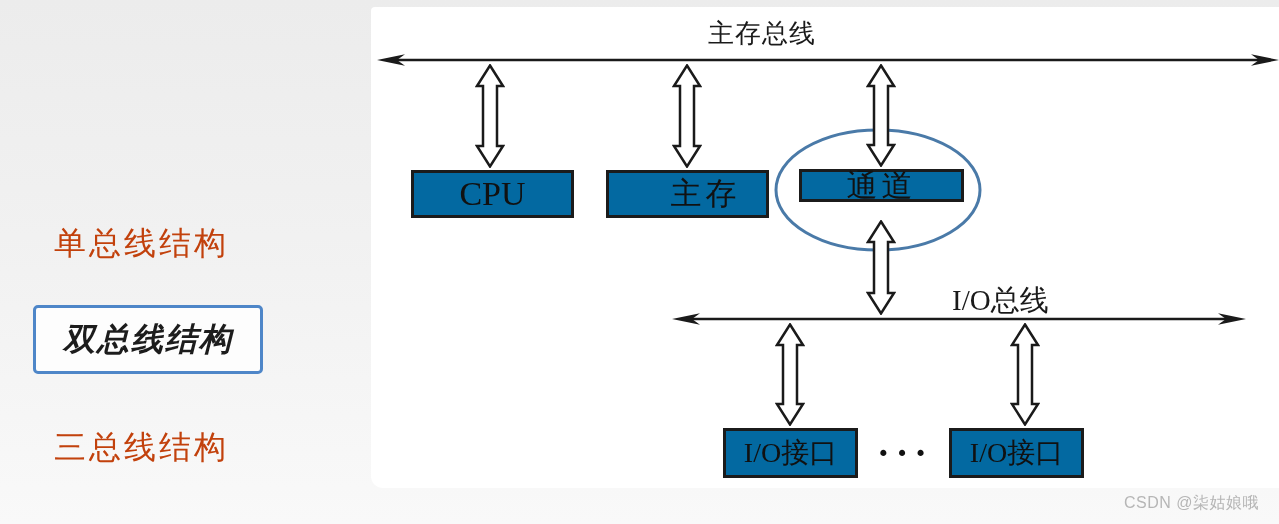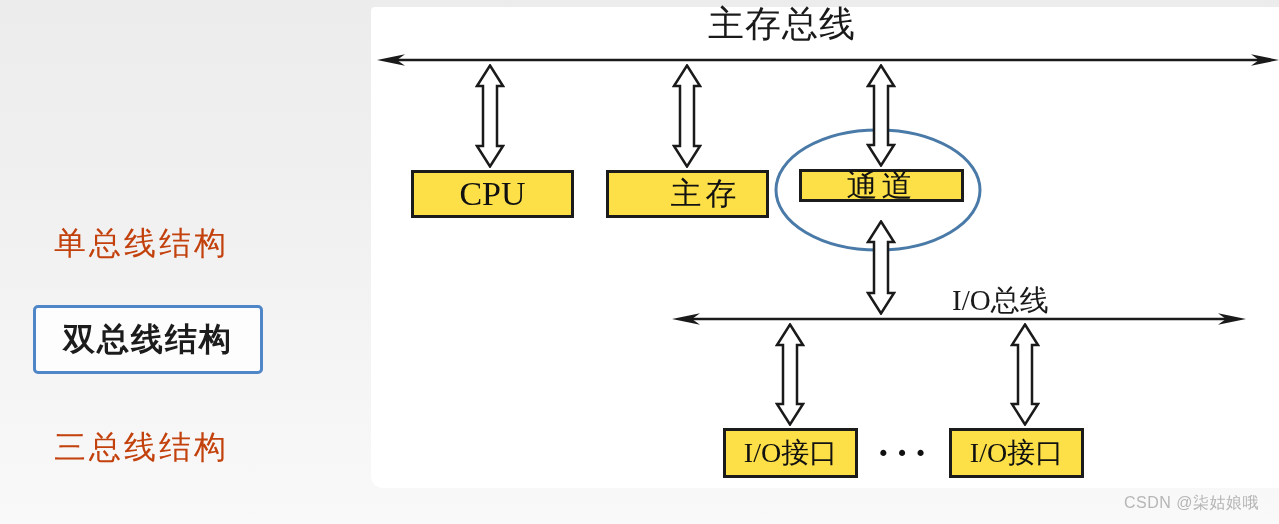--- a/index.html
+++ b/index.html
@@ -13,33 +13,33 @@
     background:#ffffff;border-radius:4px 0 0 12px;
   }
   
   .side-item{
     position:absolute;color:#c2410c;font-size:32px;letter-spacing:3px;
     font-family:"Liberation Sans","DejaVu Sans",sans-serif;white-space:nowrap;
   }
   .side-box{
     position:absolute;left:33px;top:305px;width:230px;height:69px;
     box-sizing:border-box;border:3px solid #4e86c8;border-radius:5px;
-    background:#fdfdfd;display:flex;align-items:center;justify-content:center;
+    background:#fdfdfd;display:flex;align-items:center;justify-content:center;font-style:italic;
   }
   .side-box span{
     font-weight:bold;font-size:32px;letter-spacing:2px;color:#1c1c1c;white-space:nowrap;
   }
   
   .abs{position:absolute;}
   .bus-label{
     position:absolute;color:#1a1a1a;white-space:nowrap;
     font-family:"Liberation Serif","DejaVu Serif",serif;
   }
   .node{
-    position:absolute;box-sizing:border-box;background:#fde047;
+    position:absolute;box-sizing:border-box;background:#0369a1;
     border:3px solid #1b1b1b;display:flex;align-items:center;justify-content:center;
     font-family:"Liberation Serif","DejaVu Serif",serif;color:#111111;white-space:nowrap;
   }
   .dots{
     position:absolute;left:862px;top:428px;width:86px;height:50px;
     display:flex;align-items:center;justify-content:center;
     font-size:38px;font-weight:bold;letter-spacing:6px;color:#111;
     font-family:"Liberation Serif","DejaVu Serif",serif;
   }
   .watermark{
@@ -54,21 +54,21 @@
 <div class="panel"></div>
 
 <div class="side-item" style="left:54px;top:222px;">单总线结构</div>
 
 <div class="side-box">
   <span>双总线结构</span>
 </div>
 
 <div class="side-item" style="left:54px;top:426px;text-align:center;">三总线结构</div>
 
-<div class="bus-label" style="left:708px;top:0;font-size:36px;letter-spacing:1px;">主存总线</div>
+<div class="bus-label" style="left:708px;top:16px;font-size:26px;letter-spacing:1px;">主存总线</div>
 
 <svg class="abs" style="left:375px;top:50px;" width="906" height="20" viewBox="0 0 906 20">
   <line x1="20" y1="10" x2="886" y2="10" stroke="#1a1a1a" stroke-width="2.6"></line>
   <path d="M2,10 L30,4.2 L22,10 L30,15.8 Z" fill="#1a1a1a"></path>
   <path d="M904,10 L876,4.2 L884,10 L876,15.8 Z" fill="#1a1a1a"></path>
 </svg>
 
 <svg class="abs" style="left:772px;top:127px;" width="212" height="127" viewBox="0 0 212 127">
   <ellipse cx="106" cy="63" rx="102" ry="60" fill="none" stroke="#4a7aa8" stroke-width="3"></ellipse>
 </svg>

